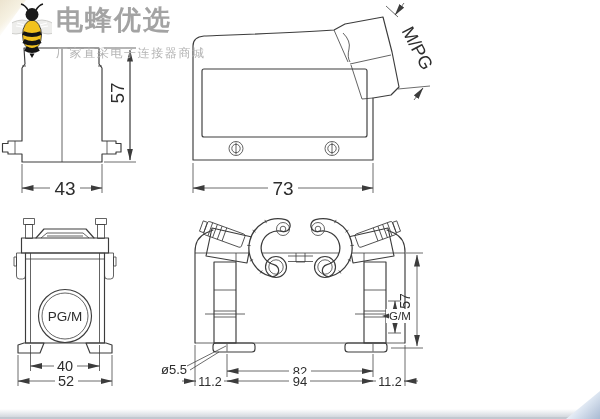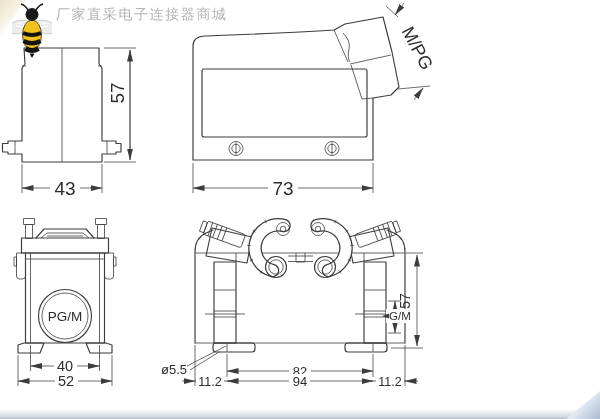--- a/index.html
+++ b/index.html
@@ -18,21 +18,21 @@
     border-bottom:2px solid #c2c8d0;box-sizing:border-box;
   }
   .corner-br{
     position:absolute;right:0;bottom:0;width:34px;height:28px;
     background:linear-gradient(315deg,#a9bad2 0%,#dce5f1 45%,#ffffff 75%);
     clip-path:polygon(100% 100%,100% 0,0 100%);
   }
   .logo{position:absolute;left:12px;top:2px;display:flex;align-items:flex-start;z-index:5;}
   .logo-text{padding-top:4px;margin-left:4px;}
   .brand{font-size:27px;font-weight:bold;color:#a3a3a3;letter-spacing:2px;line-height:1.05;}
-  .tagline{font-size:14px;color:#b3b3b3;letter-spacing:1.6px;margin-top:0;}
+  .tagline{font-size:12px;color:#b3b3b3;letter-spacing:1.6px;margin-top:11px;}
   svg text{fill:#2d2d2d;font-family:"Liberation Sans",sans-serif;}
   .ol{stroke:#3c3c3c;stroke-width:1.15;fill:none;stroke-linejoin:round;stroke-linecap:round;}
   .th{stroke:#3c3c3c;stroke-width:.8;fill:none;stroke-linejoin:round;}
   .dim{stroke:#3c3c3c;stroke-width:.75;fill:none;}
   .wm{fill:#ffffff;stroke:none;}
   .drawing-svg{position:absolute;left:0;top:0;z-index:1;}
 </style>
 </head>
 <body>
 
@@ -220,19 +220,20 @@
       <ellipse cx="33" cy="25" rx="12" ry="6.5" transform="rotate(14 33 25)" fill="#ededeb" stroke="#c8c8c4" stroke-width="0.8"></ellipse>
       <path d="M4,24 L16,26 M5,21 L16,24 M36,24 L24,26 M35,21 L24,24" stroke="#ffffff" stroke-width="1.2"></path>
       <ellipse cx="20" cy="33" rx="9.5" ry="15" fill="#f2c21d" stroke="#3a3a3a" stroke-width="0.9"></ellipse>
       <path d="M11,31 Q20,35 29,31" stroke="#141414" stroke-width="4" fill="none"></path>
       <path d="M11.5,39 Q20,43.5 28.5,39" stroke="#141414" stroke-width="4.5" fill="none"></path>
       <path d="M13.5,46.5 Q20,50.5 26.5,46.5" stroke="#141414" stroke-width="5" fill="none"></path>
       <path d="M17.5,51.5 L22.5,51.5 L20,56 Z" fill="#141414"></path>
       <circle cx="20" cy="12.5" r="6.5" fill="#1a1a1a"></circle>
     </svg>
     <div class="logo-text">
+      <div class="brand">电蜂优选</div>
       <div class="tagline">厂家直采电子连接器商城</div>
     </div>
   </div>
 
   <div class="bottom-strip"></div>
   <div class="corner-br"></div>
 </div>
 
 </body></html>

